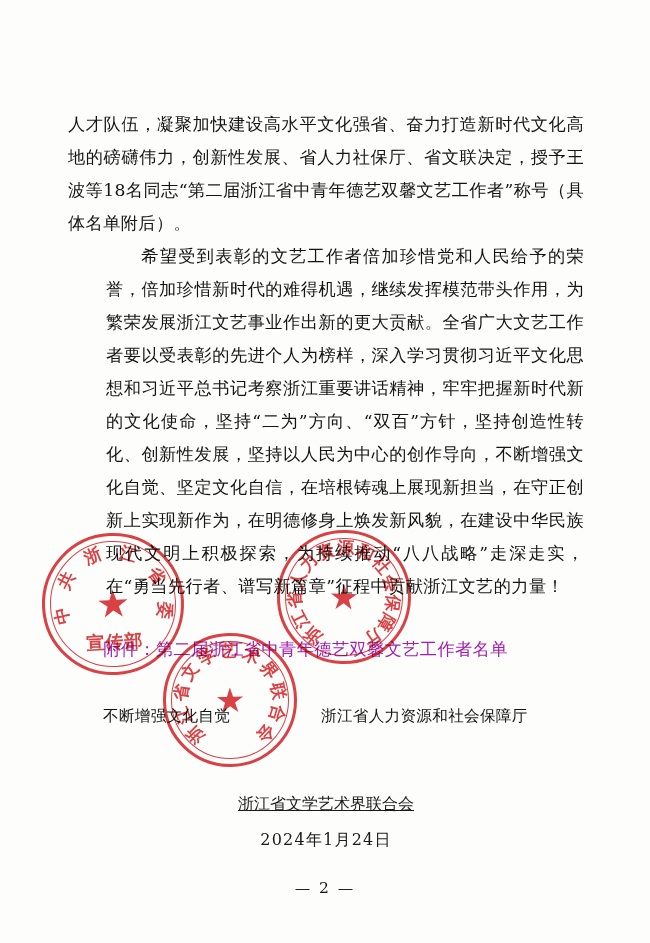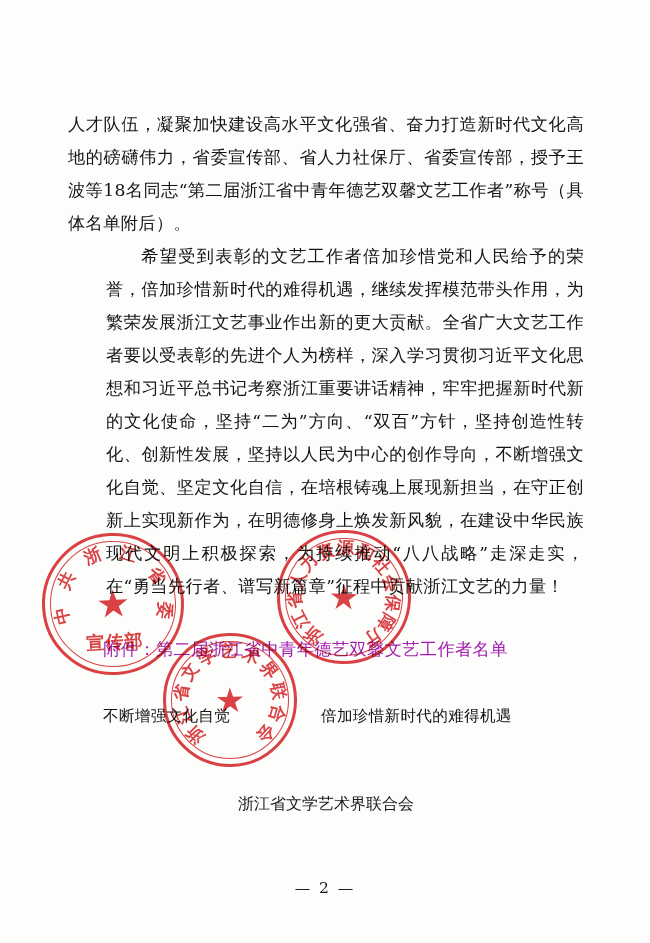--- a/index.html
+++ b/index.html
@@ -71,20 +71,21 @@
     top: 0;
     white-space: nowrap;
   }
   .sign-center {
     position: absolute;
     left: 0;
     right: 0;
     top: 88px;
     text-align: center;
     white-space: nowrap;
+    text-decoration: underline;
   }
   .sign-date {
     position: absolute;
     left: 0;
     right: 0;
     top: 124px;
     text-align: center;
     white-space: nowrap;
     letter-spacing: 1.2px;
   }
@@ -171,32 +172,33 @@
     color: #141414;
   }
 </style>
 </head>
 <body>
 
 <div class="page">
 
   <div class="page-inner">
 
-    <p class="body-par">人才队伍，凝聚加快建设高水平文化强省、奋力打造新时代文化高地的磅礴伟力，省委宣传部、省人力社保厅、省委宣传部，授予王波等18名同志“第二届浙江省中青年德艺双馨文艺工作者”称号（具体名单附后）。</p>
+    <p class="body-par">人才队伍，凝聚加快建设高水平文化强省、奋力打造新时代文化高地的磅礴伟力，创新性发展、省人力社保厅、省文联决定，授予王波等18名同志“第二届浙江省中青年德艺双馨文艺工作者”称号（具体名单附后）。</p>
 
     <p class="body-par indent2">希望受到表彰的文艺工作者倍加珍惜党和人民给予的荣誉，倍加珍惜新时代的难得机遇，继续发挥模范带头作用，为繁荣发展浙江文艺事业作出新的更大贡献。全省广大文艺工作者要以受表彰的先进个人为榜样，深入学习贯彻习近平文化思想和习近平总书记考察浙江重要讲话精神，牢牢把握新时代新的文化使命，坚持“二为”方向、“双百”方针，坚持创造性转化、创新性发展，坚持以人民为中心的创作导向，不断增强文化自觉、坚定文化自信，在培根铸魂上展现新担当，在守正创新上实现新作为，在明德修身上焕发新风貌，在建设中华民族现代文明上积极探索，为持续推动“八八战略”走深走实，在“勇当先行者、谱写新篇章”征程中贡献浙江文艺的力量！</p>
 
     <div class="attach-line">附件：第二届浙江省中青年德艺双馨文艺工作者名单</div>
 
     <div class="sign-block">
       <div class="sign-row">
         <span class="sign-left">不断增强文化自觉</span>
-        <span class="sign-right">倍加珍惜新时代的难得机遇</span>
+        <span class="sign-right">浙江省人力资源和社会保障厅</span>
       </div>
       <div class="sign-center">浙江省文学艺术界联合会</div>
+      <div class="sign-date">2024年1月24日</div>
     </div>
 
   </div>
 
   <div class="seal seal-1">
     <div class="seal-inner"></div>
     <div class="star">★</div>
     <div class="arc"></div>
     <div class="seal-bottom-text">宣传部</div>
   <span class="arc-char" style="transform: rotate(-100deg) translate(0px, -52px) translate(-50%, -50%);">中</span>

